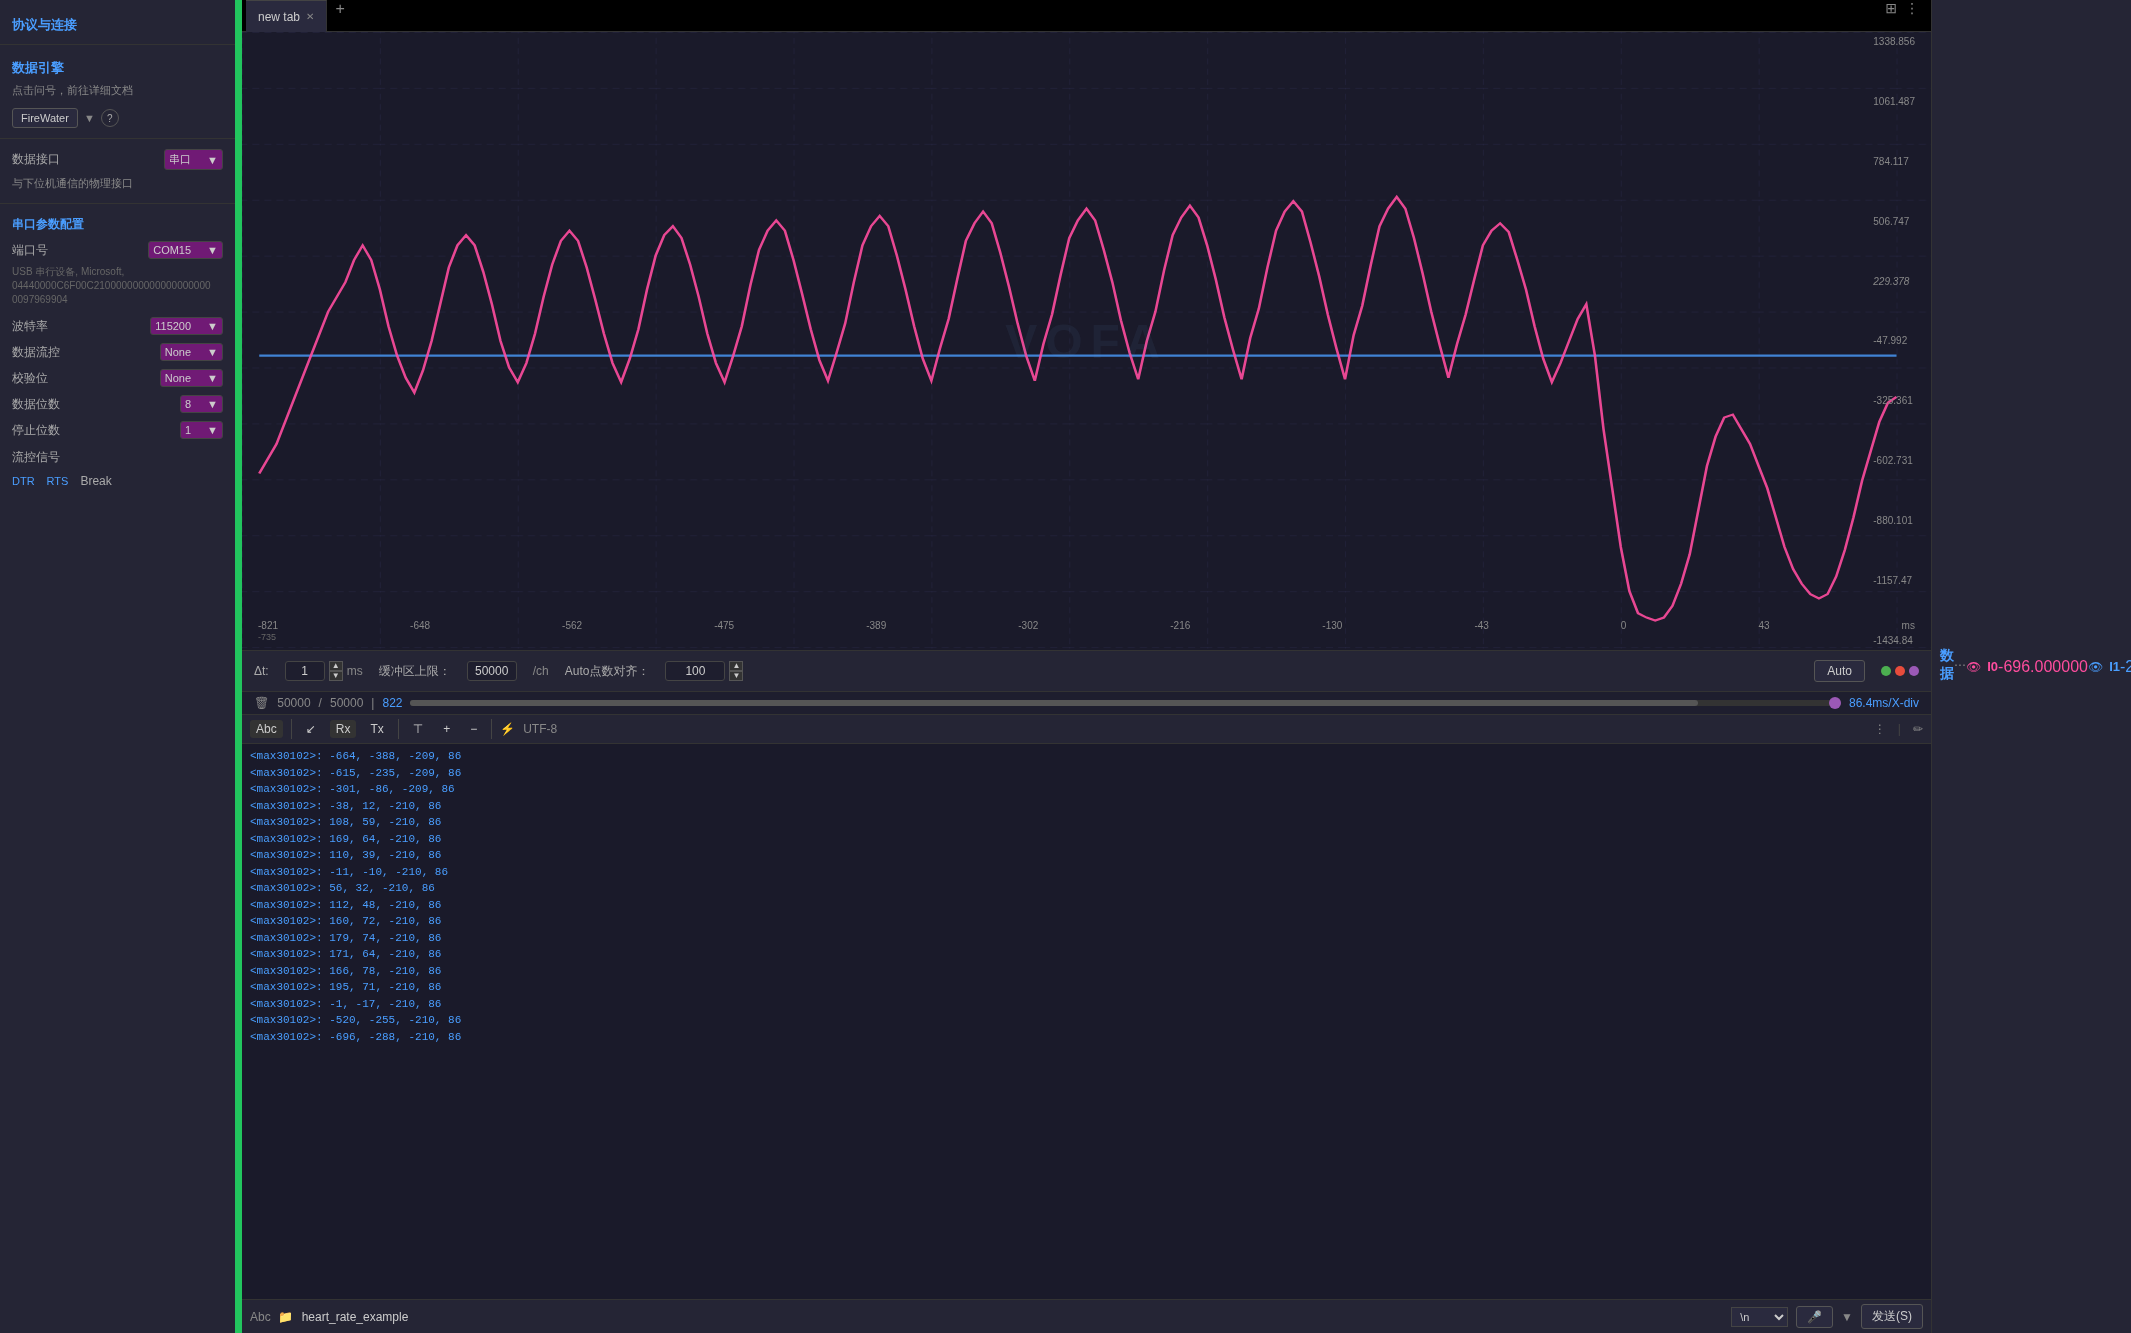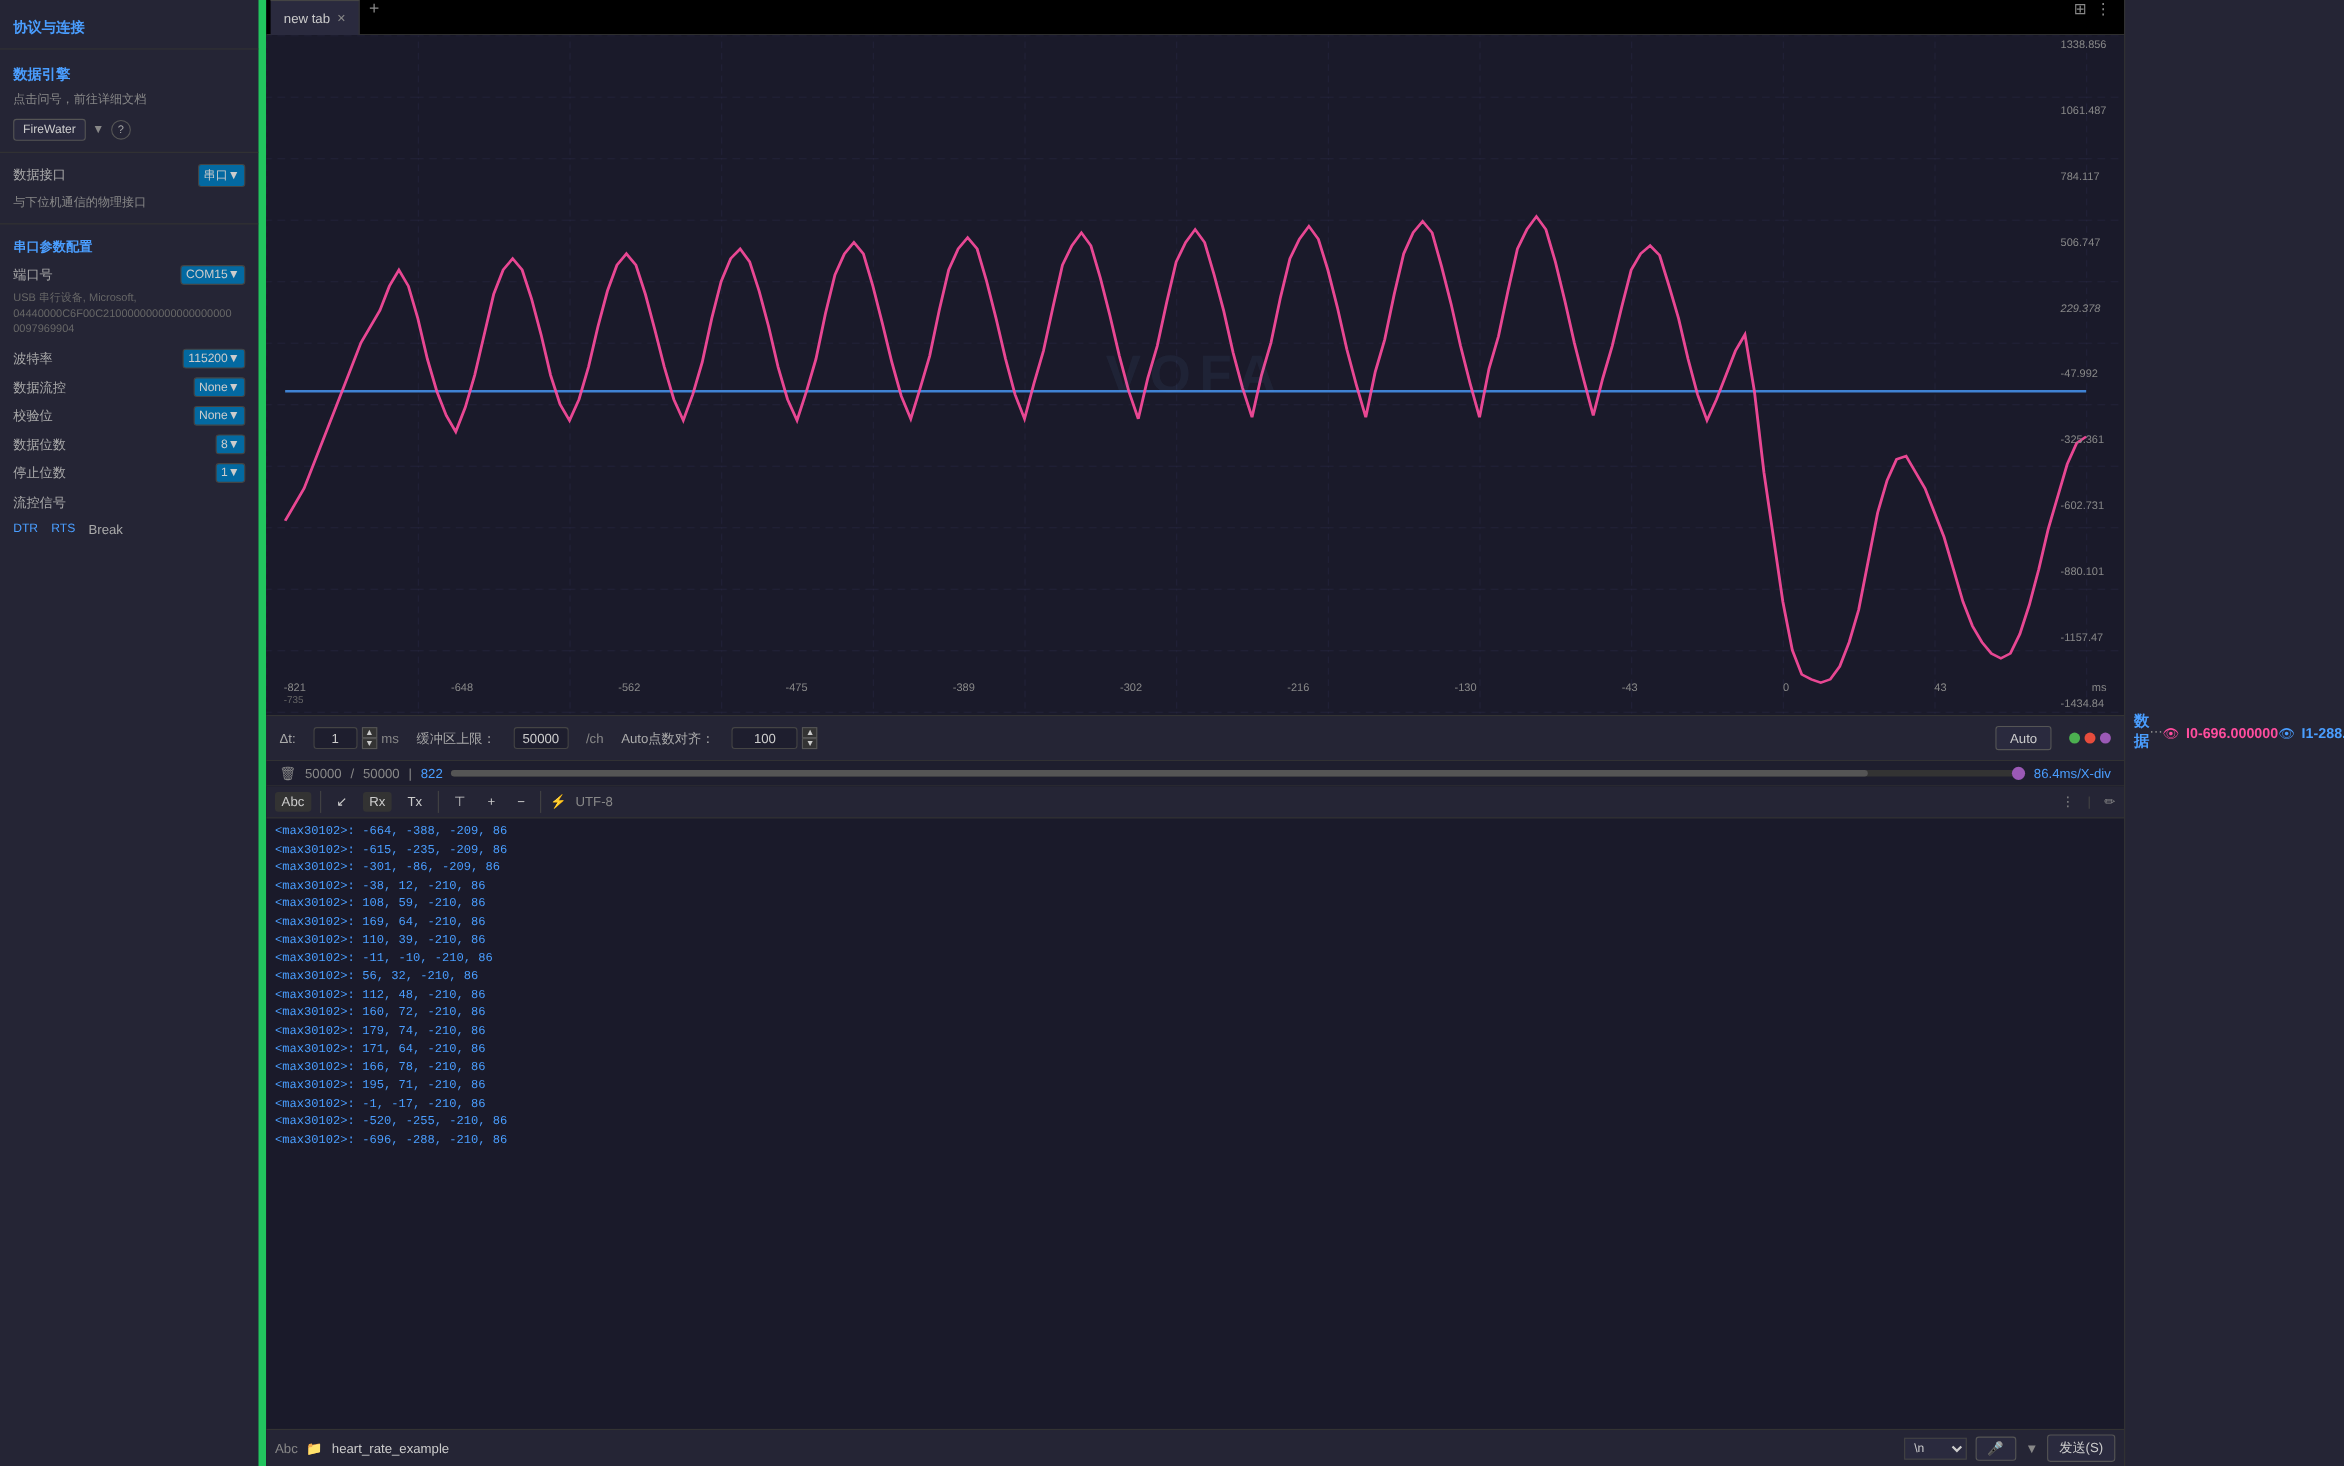--- a/index.html
+++ b/index.html
@@ -4,38 +4,38 @@
   <style>
     * { box-sizing: border-box; margin: 0; padding: 0; }
     body { font-family: 'Microsoft YaHei', 'PingFang SC', sans-serif; font-size: 12px; background: #1e1e2e; color: #ccc; display: flex; height: 100vh; overflow: hidden; }
 
     
     .sidebar { width: 242px; background: #252535; border-right: 7px solid #22c55e; display: flex; flex-direction: column; padding: 8px 0; overflow-y: auto; flex-shrink: 0; }
     .sidebar-section-title { color: #4a9eff; font-size: 13px; font-weight: bold; padding: 8px 12px 4px; }
     .sidebar-subtitle { color: #888; font-size: 11px; padding: 2px 12px 6px; }
     .sidebar-row { display: flex; align-items: center; padding: 4px 12px; justify-content: space-between; }
     .sidebar-label { color: #aaa; font-size: 12px; }
-    .sidebar-select { background: #0369a1; border: 1px solid #444; color: #ccc; padding: 2px 4px; border-radius: 3px; font-size: 11px; display: flex; align-items: center; gap: 0; }
+    .sidebar-select { background: #701a75; border: 1px solid #444; color: #ccc; padding: 2px 4px; border-radius: 3px; font-size: 11px; display: flex; align-items: center; gap: 16px; }
     .firewater-row { display: flex; align-items: center; gap: 6px; padding: 4px 12px; }
     .firewater-btn { background: #2a2a3e; border: 1px solid #555; color: #ccc; padding: 3px 8px; border-radius: 3px; font-size: 11px; cursor: pointer; }
     .question-btn { background: none; border: 1px solid #555; color: #aaa; border-radius: 50%; width: 18px; height: 18px; display: flex; align-items: center; justify-content: center; font-size: 10px; cursor: pointer; }
     .serial-info { font-size: 10px; color: #666; padding: 2px 12px 6px; line-height: 1.4; }
     .divider { border: none; border-top: 1px solid #333; margin: 6px 0; }
     .section-title-blue { color: #4a9eff; font-size: 12px; font-weight: bold; padding: 6px 12px 4px; }
     .flow-row { display: flex; align-items: center; padding: 4px 12px; gap: 12px; }
     .dtr-active { color: #4a9eff; font-size: 11px; cursor: pointer; }
 
     
     .right-panel { width: 200px; background: #252535; border-left: 1px solid #333; display: flex; flex-direction: row; padding: 8px; flex-shrink: 0; }
     .right-header { display: flex; align-items: center; justify-content: space-between; padding: 4px 0 8px; }
     .right-title { color: #4a9eff; font-size: 14px; font-weight: bold; }
     .channel-row { display: flex; align-items: center; justify-content: space-between; padding: 4px 0; }
     .channel-eye { color: #4a9eff; font-size: 12px; margin-right: 6px; cursor: pointer; }
     .channel-name { font-size: 13px; font-weight: bold; }
-    .channel-value { font-size: 13px; font-weight: bold; }
+    .channel-value { font-size: 16px; font-weight: normal; }
     .ch-i0 { color: #ff4d9e; }
     .ch-i1 { color: #4a9eff; }
     .ch-i2 { color: #9b59b6; }
     .ch-i3 { color: #f0a500; }
 
     
     .main-content { flex: 1; display: flex; flex-direction: column; overflow: hidden; }
 
     
     .tab-bar { background: #000000; display: flex; align-items: flex-start; border-bottom: 1px solid #333; padding: 0 4px; height: 32px; }

